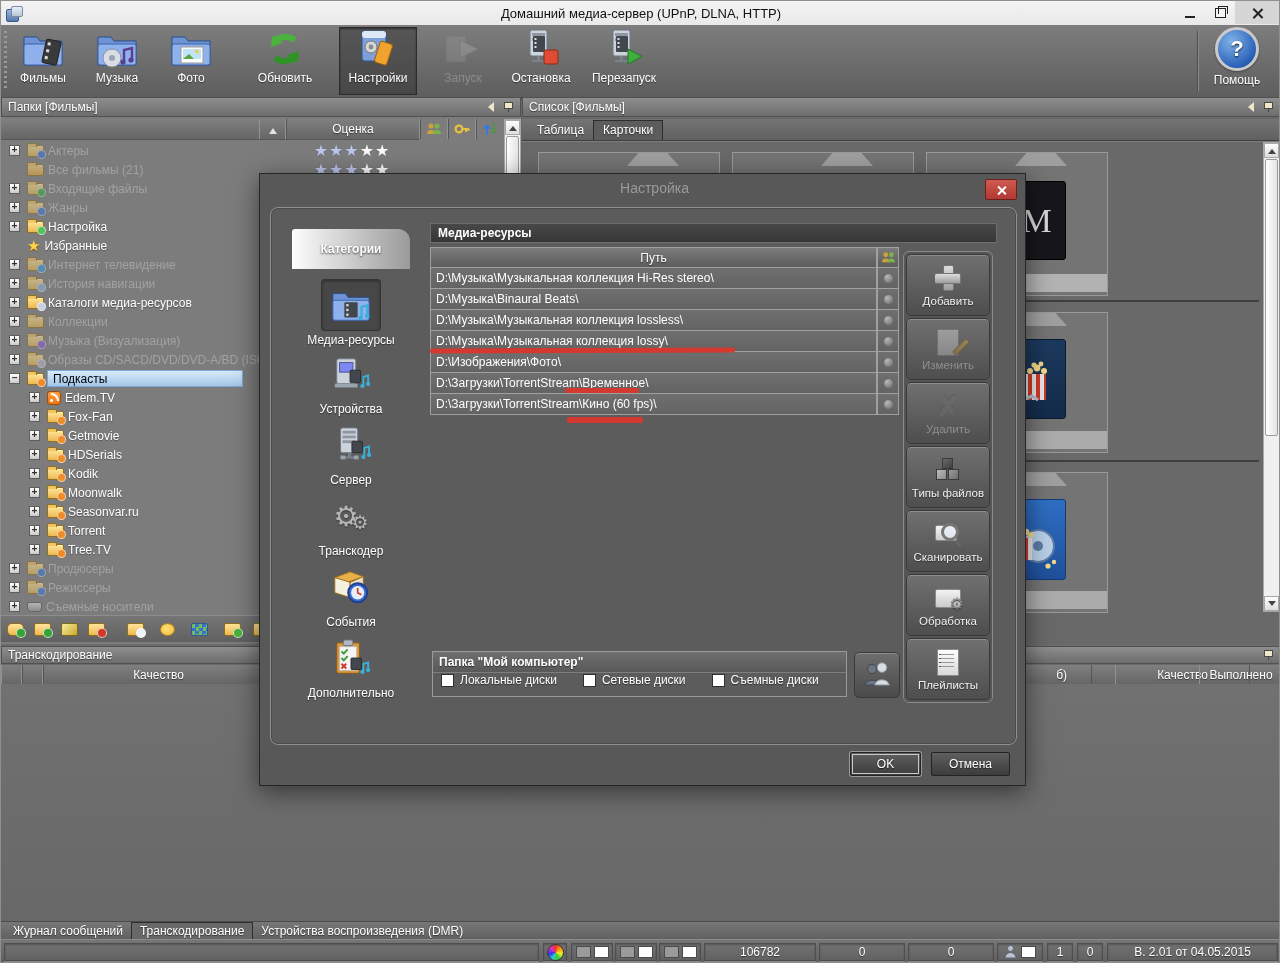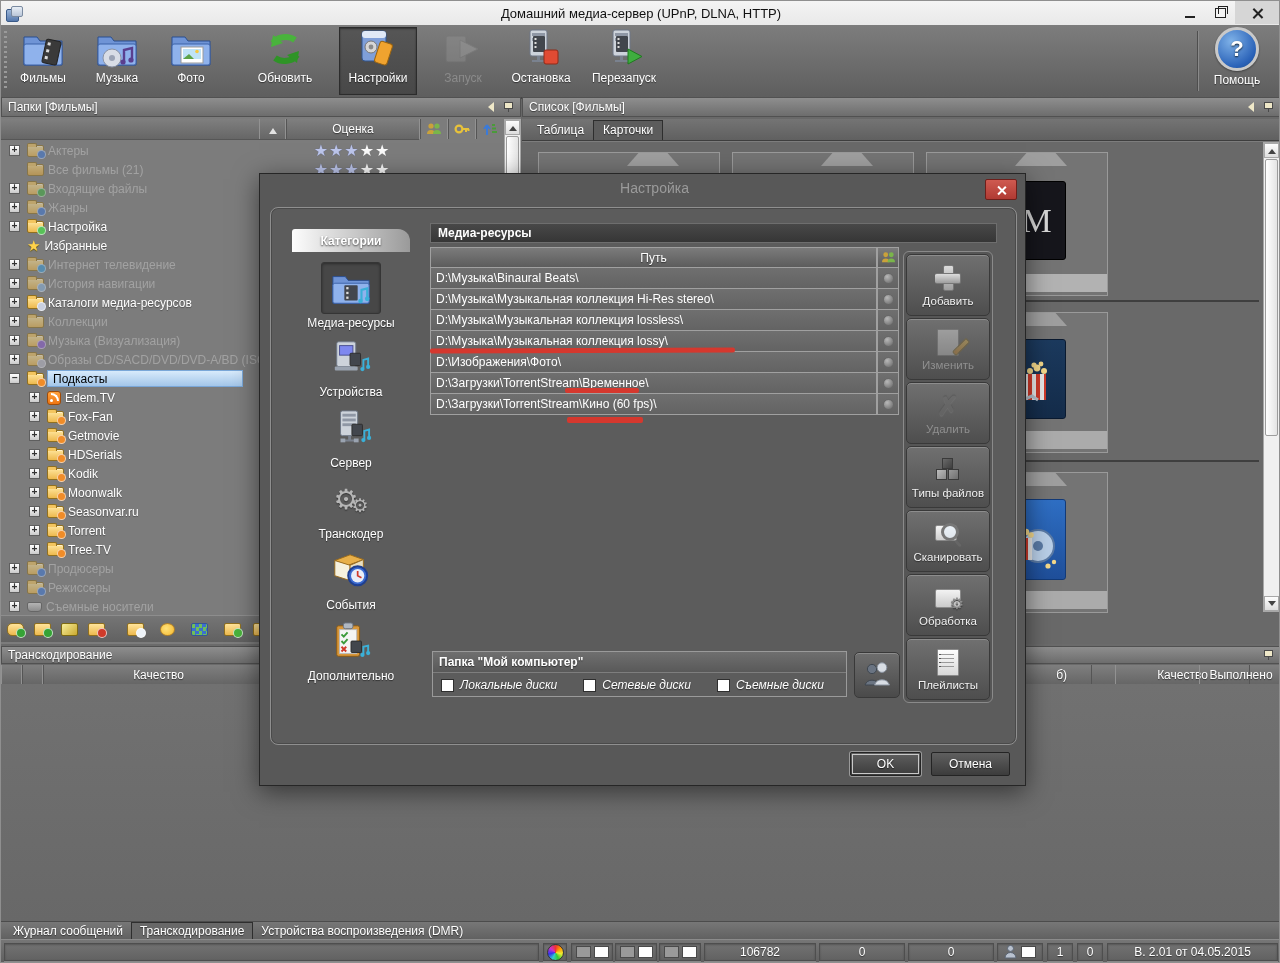--- a/index.html
+++ b/index.html
@@ -126,21 +126,21 @@
 
   
   .dialog{left:258px;top:172px;width:767px;height:613px;background:#585858;border:1px solid #262626;box-shadow:0 6px 24px rgba(0,0,0,.5);z-index:20;box-sizing:border-box;}
   .dtitle{position:absolute;left:12px;top:0;width:100%;height:28px;display:flex;align-items:center;justify-content:center;font-size:14px;color:#9a9a9a;}
   .dclose{position:absolute;right:8px;top:5px;width:30px;height:19px;background:linear-gradient(#cf5a50,#b03a33);border:1px solid #6e1f1b;border-radius:2px;display:flex;align-items:center;justify-content:center;}
   .dclose .gl-x::before,.dclose .gl-x::after{background:#fff;height:11px;left:4px;top:0;}
   .dclose .gl-x{width:9px;height:9px;}
   .dpanel{position:absolute;left:10px;top:33px;width:745px;height:536px;border:1px solid #8f8f8f;border-radius:8px;background:#5c5c5c;box-shadow:inset 0 0 0 1px #4a4a4a;}
   
   .cats{position:absolute;left:21px;top:55px;width:140px;display:flex;flex-direction:column;align-items:center;}
-  .cattab{width:118px;height:23px;margin-bottom:10px;background:linear-gradient(90deg,#fdfdfd,#9a9a9a);border-radius:3px 12px 0 0;display:flex;align-items:center;justify-content:center;font-size:12px;font-weight:bold;color:#fff;text-shadow:0 1px 2px #444;}
+  .cattab{width:118px;height:40px;margin-bottom:10px;background:linear-gradient(90deg,#fdfdfd,#9a9a9a);border-radius:3px 12px 0 0;display:flex;align-items:center;justify-content:center;font-size:12px;font-weight:bold;color:#fff;text-shadow:0 1px 2px #444;}
   .catitem{width:140px;height:71px;display:flex;flex-direction:column;align-items:center;}
   .catico{width:58px;height:50px;display:flex;align-items:center;justify-content:center;border-radius:3px;}
   .catitem.selected .catico{background:#474747;border:1px solid #353535;box-shadow:inset 0 1px 3px rgba(0,0,0,.4);}
   .catlbl{font-size:12px;color:#fff;text-shadow:0 1px 1px rgba(0,0,0,.5);margin-top:2px;white-space:nowrap;}
   
   .sechead{position:absolute;left:170px;top:49px;width:567px;height:20px;background:linear-gradient(#484848,#363636);border:1px solid #6e6e6e;box-sizing:border-box;display:flex;align-items:center;padding-left:7px;font-size:12px;font-weight:bold;color:#fff;}
   .ptable{position:absolute;left:170px;top:73px;width:469px;}
   .prow{display:flex;height:21px;box-sizing:border-box;}
   .pcell{border:1px solid #a0a0a0;border-top:none;box-sizing:border-box;background:linear-gradient(#6f6f6f,#636363);display:flex;align-items:center;font-size:12px;color:#fff;padding-left:5px;white-space:nowrap;overflow:hidden;}
   .prow.hdr .pcell{border-top:1px solid #a0a0a0;background:linear-gradient(#7b7b7b,#5c5c5c);justify-content:center;padding-left:0;text-shadow:0 1px 1px rgba(0,0,0,.5);}
@@ -171,21 +171,21 @@
   .cube{position:absolute;width:11px;height:11px;border:1px solid #3a3a3a;box-sizing:border-box;}
   .cube.c1{left:7px;top:1px;background:linear-gradient(135deg,#6a6a6a,#3f3f3f);}
   .cube.c2{left:1px;top:12px;background:linear-gradient(135deg,#bdbdbd,#8a8a8a);}
   .cube.c3{left:13px;top:12px;background:linear-gradient(135deg,#9a9a9a,#6f6f6f);}
   .gearg{font-size:22px;color:#b5b5b5;text-shadow:0 1px 1px #333;line-height:22px;}
   .foldg{position:relative;width:24px;height:17px;background:linear-gradient(#f3f3f3,#cacaca);border:1px solid #8a8a8a;border-radius:2px;}
   .foldg .gearg{position:absolute;right:-4px;bottom:-5px;font-size:16px;line-height:16px;color:#8f8f8f;}
   
   .gbox{position:absolute;left:172px;top:477px;width:415px;height:46px;border:1px solid #9a9a9a;box-sizing:border-box;}
   .gboxhead{height:20px;background:linear-gradient(#6f6f6f,#595959);border-bottom:1px solid #7e7e7e;display:flex;align-items:center;padding-left:6px;font-size:12px;font-weight:bold;color:#fff;text-shadow:0 1px 1px rgba(0,0,0,.5);}
-  .gboxrow{height:24px;display:flex;align-items:center;gap:26px;padding-left:8px;font-style:italic;}
+  .gboxrow{height:24px;display:flex;align-items:flex-start;gap:26px;padding-left:8px;}
   .chk{display:flex;align-items:center;gap:6px;font-size:12px;color:#fff;text-shadow:0 1px 1px rgba(0,0,0,.5);}
   .chkbox{width:13px;height:13px;background:#fff;border:1px solid #2f2f2f;box-sizing:border-box;}
   .userbtn{position:absolute;left:594px;top:478px;width:44px;height:44px;border-radius:5px;background:linear-gradient(#6e6e6e,#4a4a4a);border:1px solid #393939;box-shadow:inset 0 1px 0 #8d8d8d;display:flex;align-items:center;justify-content:center;}
   
   .dtabs{position:absolute;left:172px;top:530px;display:flex;align-items:flex-end;}
   .dtab{font-size:12px;color:#fff;text-shadow:0 1px 1px rgba(0,0,0,.5);padding:3px 8px;border-right:1px solid #7e7e7e;background:linear-gradient(#676767,#575757);white-space:nowrap;}
   .dtab.active{background:#4c4c4c;border:1px solid #2c2c2c;padding:4px 9px;}
   .dbtn{position:absolute;height:24px;background:linear-gradient(#5f5f5f,#3c3c3c);border:1px solid #242424;border-radius:2px;display:flex;align-items:center;justify-content:center;font-size:12px;color:#fff;text-shadow:0 1px 1px rgba(0,0,0,.6);box-sizing:border-box;}
   .dbtn.focus{outline:1px solid #c9c9c9;outline-offset:-3px;box-shadow:0 0 0 1px #9a9a9a;}
 
@@ -788,27 +788,27 @@
         <div class="pcell side">
           <svg width="15" height="13" viewBox="0 0 16 14">
               <circle cx="5" cy="4" r="2.6" fill="#caa23a"></circle>
               <path d="M1 12 a4 4 0 0 1 8 0 z" fill="#caa23a"></path>
               <circle cx="11" cy="4" r="2.6" fill="#7ab54a"></circle>
               <path d="M7 12 a4 4 0 0 1 8 0 z" fill="#7ab54a"></path>
             </svg>
         </div>
       </div>
       <div class="prow">
-          <div class="pcell main">D:\Музыка\Binaural Beats\</div>
+          <div class="pcell main">D:\Музыка\Музыкальная коллекция Hi-Res stereo\</div>
           <div class="pcell side">
             <span class="ball"></span>
           </div>
         </div>
       <div class="prow">
-          <div class="pcell main">D:\Музыка\Музыкальная коллекция Hi-Res stereo\</div>
+          <div class="pcell main">D:\Музыка\Binaural Beats\</div>
           <div class="pcell side">
             <span class="ball"></span>
           </div>
         </div>
       <div class="prow">
           <div class="pcell main">D:\Музыка\Музыкальная коллекция lossless\</div>
           <div class="pcell side">
             <span class="ball"></span>
           </div>
         </div>

